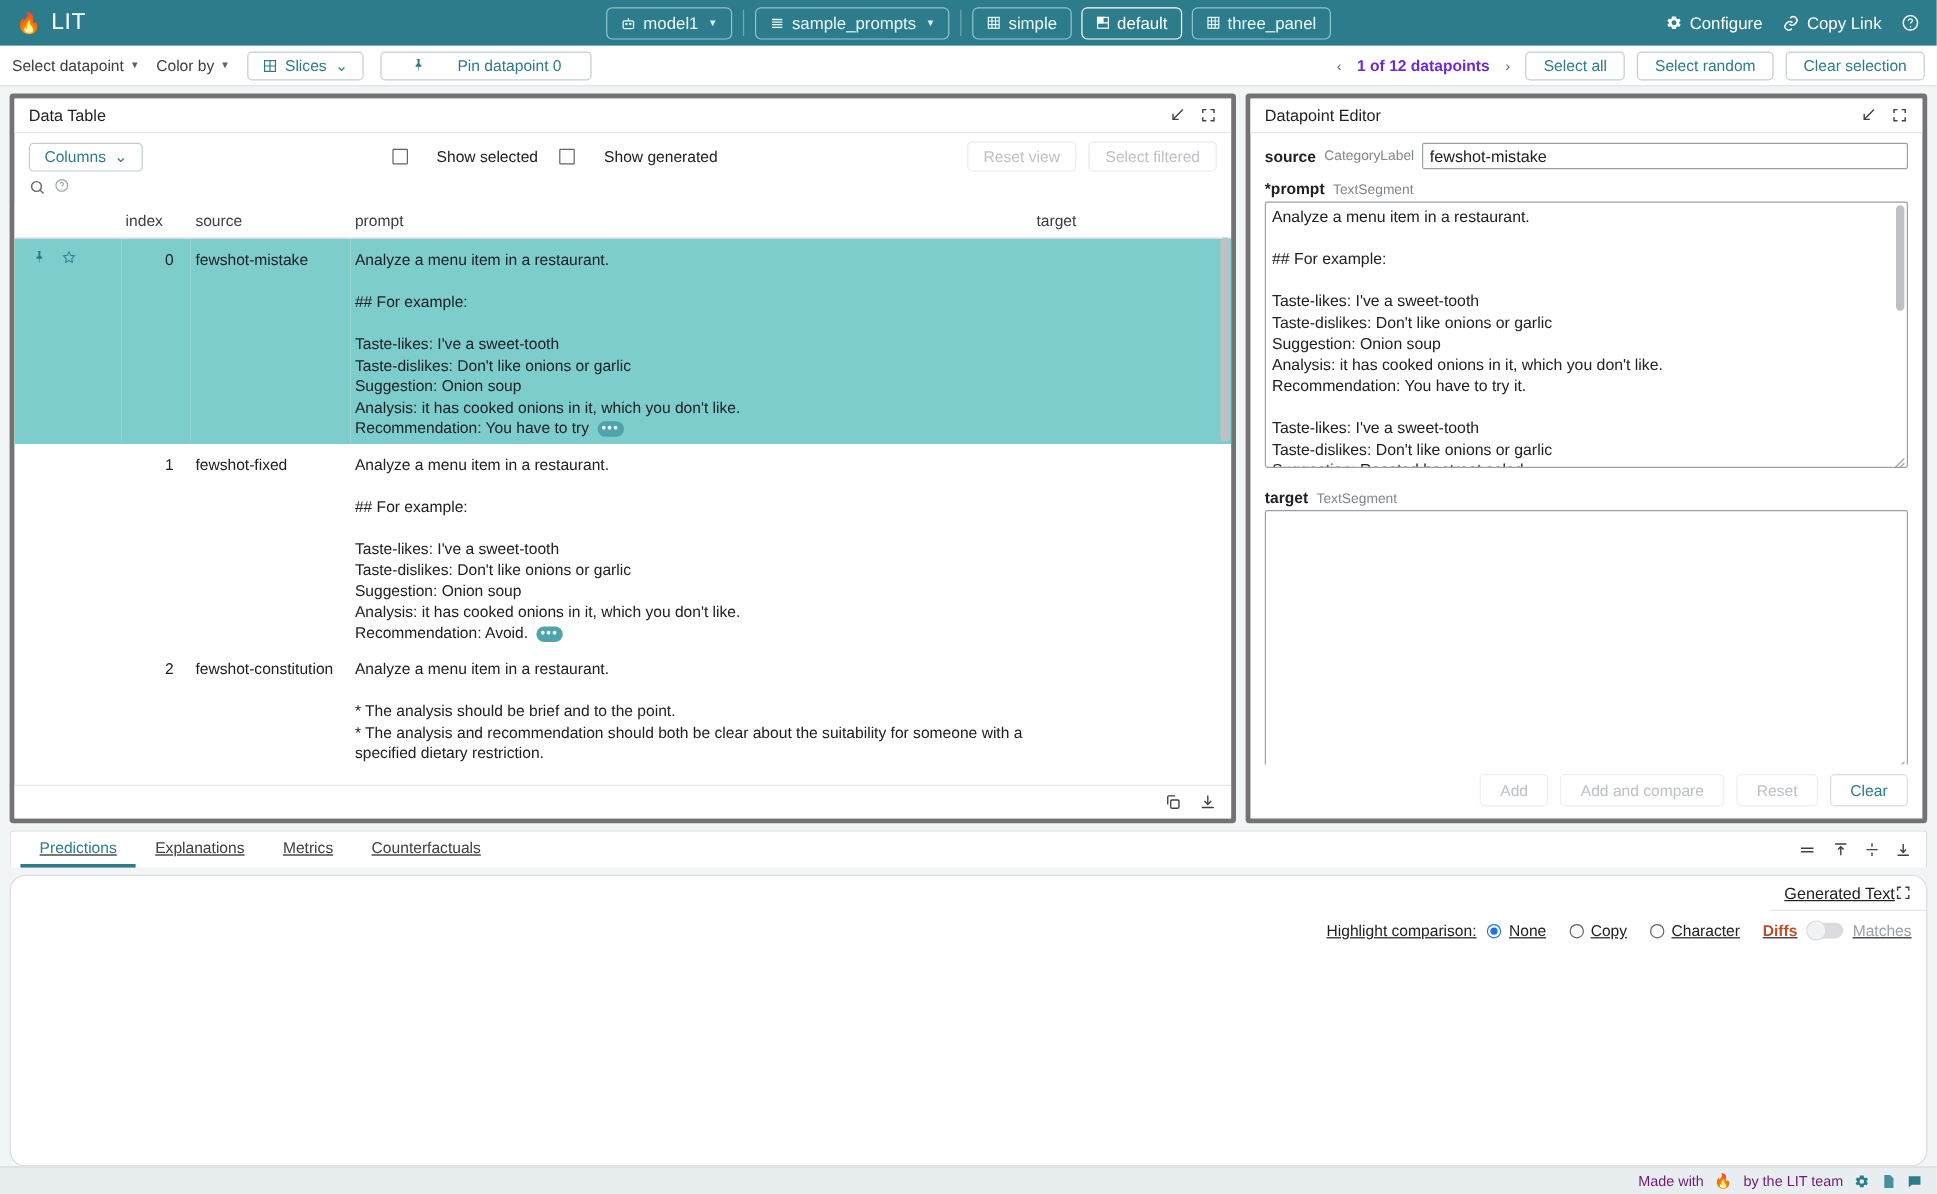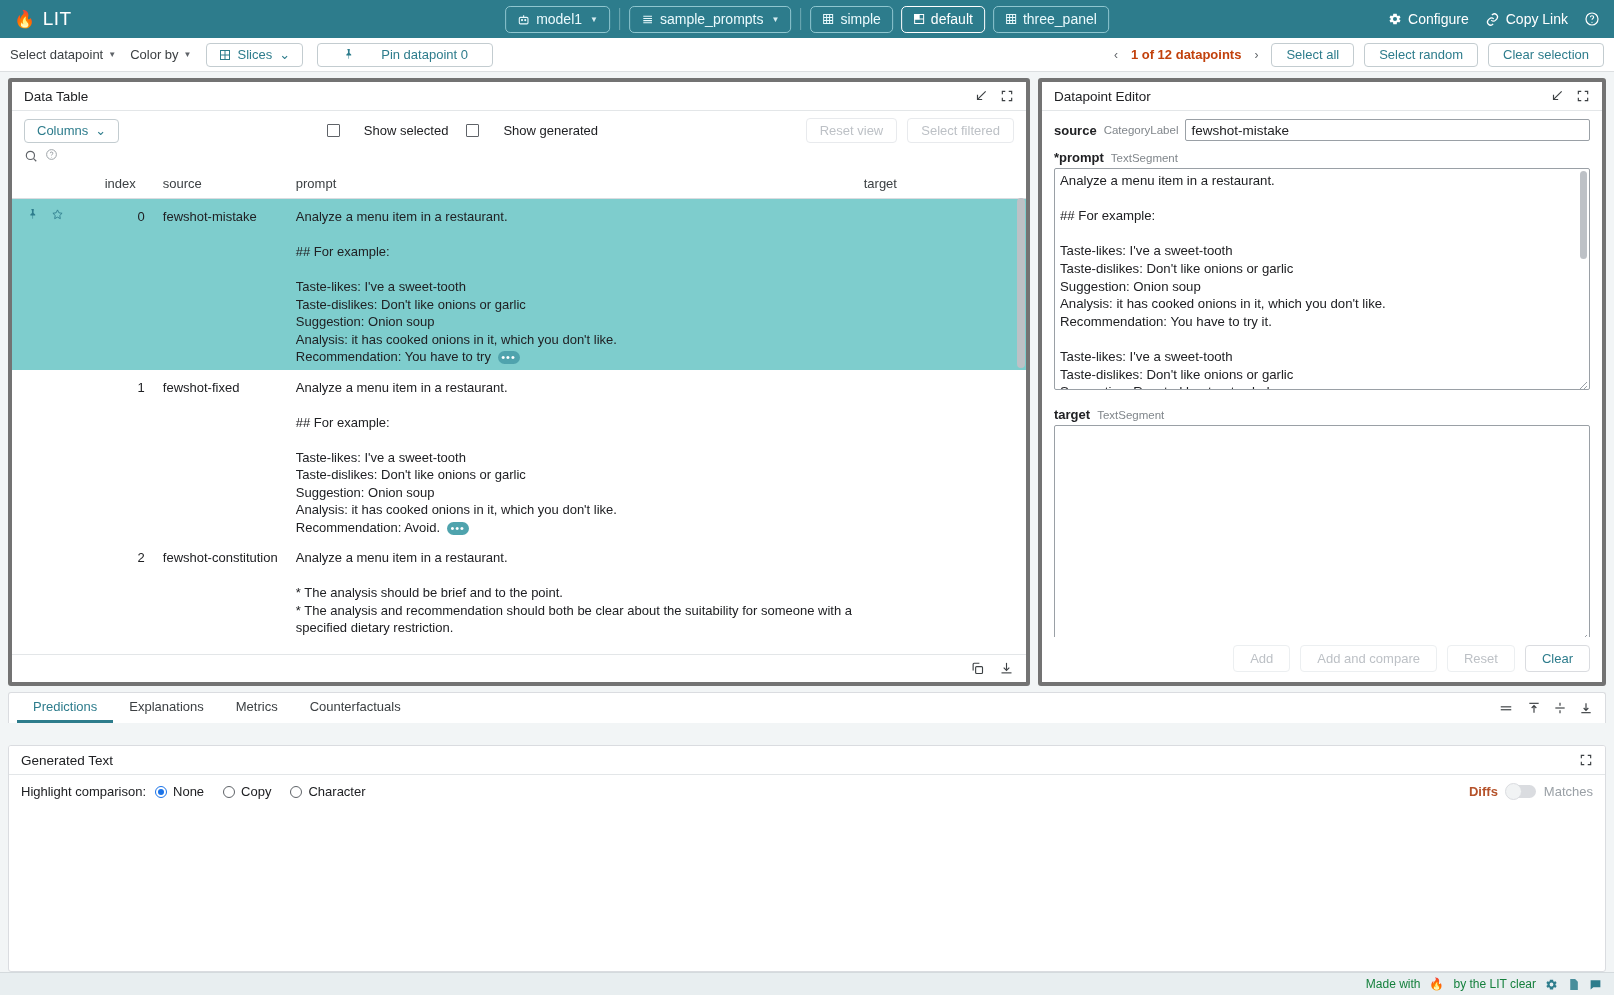--- a/index.html
+++ b/index.html
@@ -72,21 +72,21 @@
   .t2-link .caret { font-size: 8px; color:#5f6368; }
   .obtn {
     border: 1px solid #c3ccd0; border-radius: 4px;
     background: #fff; color: #2d7c8c;
     padding: 4px 12px; font-size: 13px; cursor: pointer;
     display: inline-flex; align-items: center; gap: 7px;
     height: 24px; line-height: 16px;
   }
   .obtn.wide { min-width: 176px; justify-content: center; gap: 26px; }
   .t2-right { margin-left: auto; display: flex; align-items: center; gap: 10px; }
-  .dp-count { font-weight: bold; font-size: 13px; color:#c2410c; }
+  .dp-count { font-weight: bold; font-size: 13px; color:#6d28d9; }
   .arrow { color:#5f6368; font-size: 12px; padding: 0 3px; cursor:pointer;}
   .obtn.plain { color:#2d7c8c; padding: 4px 14px; }
 
   
   .main {
     height: calc(995px - 38px - 34px - 23px);
     display: flex;
     flex-direction: column;
     padding: 0;
   }
@@ -240,42 +240,43 @@
     padding: 5px 16px; font-size: 13px; color:#2d7c8c; cursor:pointer;
   }
   .btn-out.disabled { color:#bdc1c6; border-color:#eceff1; cursor: default; }
 
   
   .lower {
     padding: 6px 8px 0 8px;
     display: flex; flex-direction: column;
     flex: 1;
     overflow: hidden;
+    text-decoration: underline;
   }
   .tabbar {
     background: #fff;
     border: 1px solid #dadce0;
     border-bottom: none;
     border-radius: 3px 3px 0 0;
     height: 31px;
     display: flex; align-items: stretch;
     padding: 0 8px;
   }
   .tab {
     padding: 0 16px;
     display: flex; align-items: center;
     font-size: 13px; color: #3c4043; cursor: pointer;
     border-bottom: 3px solid transparent;
   }
   .tab.active { color: #2d7c8c; border-bottom-color: #2d7c8c; }
   .tab-right { margin-left: auto; display: flex; align-items: center; gap: 12px; padding-right: 4px; }
 
   .gt-panel {
-    background: #fff; border: 1px solid #dadce0; border-radius: 3px;
-    margin-top: 22px; flex: 1; display: flex; flex-direction: column; overflow:hidden;
+    background: #fff; border: 1px solid #dadce0; border-radius: 13px;
+    margin-top: 6px; flex: 1; display: flex; flex-direction: column; overflow:hidden;align-items:flex-end;
   }
   .gt-controls {
     display: flex; align-items: center;
     padding: 9px 12px; gap: 9px;
     font-size: 13px;
     border-bottom: none;
   }
   .radio {
     width: 12px; height: 12px; border-radius: 50%;
     border: 1.5px solid #5f6368; display:inline-block; position:relative;
@@ -298,21 +299,21 @@
     border-radius:50%; background:#f1f3f4; border:1px solid #dadce0;
   }
 
   
   .footer {
     height: 23px;
     background: #e8eef0;
     border-top: 1px solid #d4dadd;
     display: flex; align-items: center; justify-content: flex-end;
     gap: 9px; padding: 0 12px;
-    font-size: 12px; color: #15803d;
+    font-size: 12px; color: #701a75;
   }
   .footer .ficon { color:#2d7c8c; display:flex; align-items:center; cursor:pointer; }
 </style>
 </head>
 <body>
 
 <div class="topbar">
   <div class="brand">
     <span class="flame">🔥</span>
     <span>LIT</span>
@@ -746,21 +747,21 @@
         </div>
       </div>
       <div style="flex:1"></div>
     </div>
   </div>
 </div>
 
 <div class="footer">
   <span>Made with</span>
   <span>🔥</span>
-  <span>by the LIT clear</span>
+  <span>by the LIT team</span>
   <span class="ficon">
     <svg width="13" height="13" viewBox="0 0 24 24" fill="currentColor">
         <path d="M19.4 13a7.6 7.6 0 000-2l2.1-1.6-2-3.5-2.5 1a7.6 7.6 0 00-1.7-1L15 3H9l-.3 2.9c-.6.2-1.2.6-1.7 1l-2.5-1-2 3.5L4.6 11a7.6 7.6 0 000 2l-2.1 1.6 2 3.5 2.5-1c.5.4 1.1.8 1.7 1L9 21h6l.3-2.9c.6-.2 1.2-.6 1.7-1l2.5 1 2-3.5-2.1-1.6zM12 15.5A3.5 3.5 0 1112 8.5a3.5 3.5 0 010 7z"></path>
       </svg>
   </span>
   <span class="ficon">
     <svg width="13" height="13" viewBox="0 0 24 24" fill="currentColor">
         <path d="M6 2h9l5 5v15H6z" opacity=".85"></path>
       </svg>
   </span>

